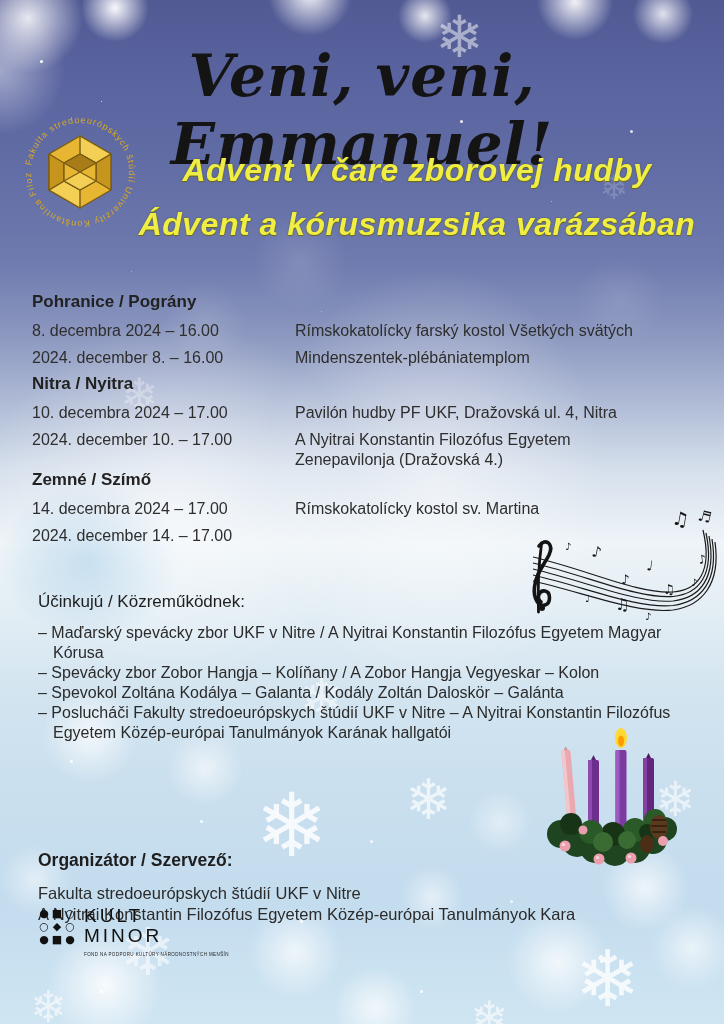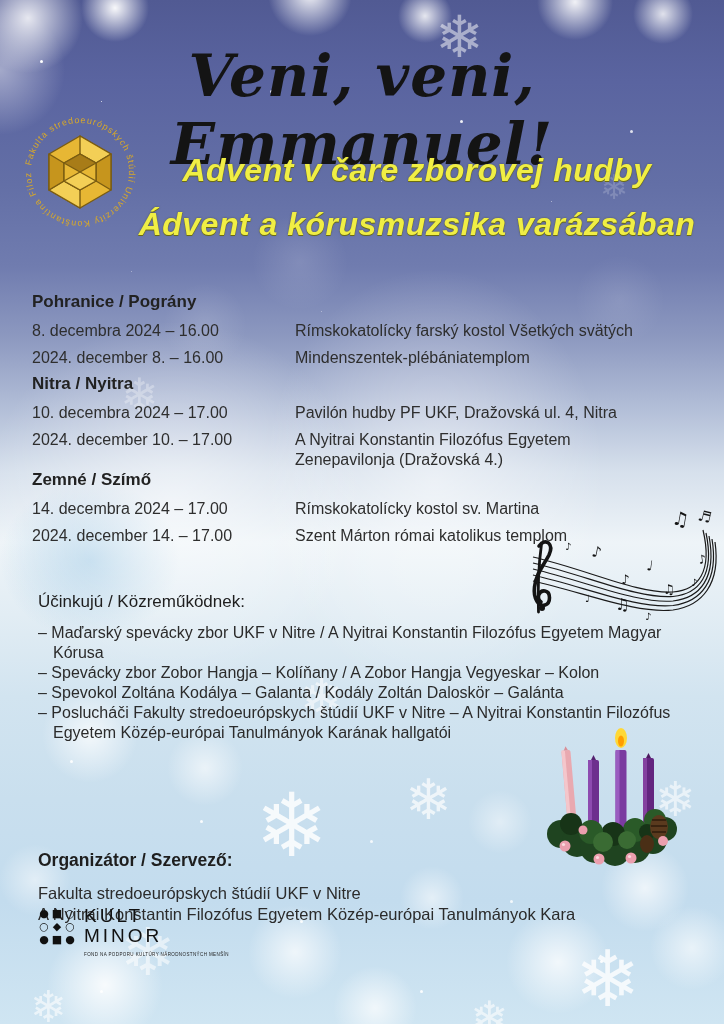--- a/index.html
+++ b/index.html
@@ -157,21 +157,20 @@
   </div>
 
   <div class="event" style="top:470px">
     <h3>Zemné / Szímő</h3>
     <div class="evrow">
       <div class="date">14. decembra 2024 – 17.00</div>
       <div class="venue">Rímskokatolícky kostol sv. Martina</div>
     </div>
     <div class="evrow">
       <div class="date">2024. december 14. – 17.00</div>
-      <div class="venue">Szent Márton római katolikus templom</div>
     </div>
   </div>
 
   <svg class="staff-deco" viewBox="0 0 218 128">
     <g fill="none" stroke="#1a1a1a" stroke-width="1.2">
       <path d="M30 55 C85 68, 135 92, 170 90 C195 88, 210 70, 200 28"></path>
       <path d="M30 61 C85 74, 135 97, 170 94.5 C196 92, 212 73, 203 31"></path>
       <path d="M30 67 C85 80, 135 102, 170 99 C197 96, 214 76, 206 34"></path>
       <path d="M30 73 C85 86, 135 107, 170 103.5 C198 100, 216 79, 209 37"></path>
       <path d="M30 79 C85 92, 135 112, 170 108 C199 104, 218 82, 212 40"></path>

